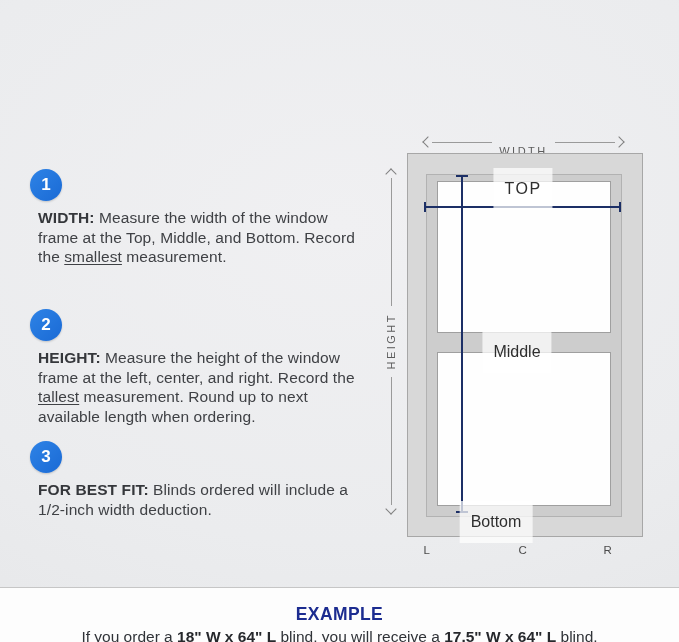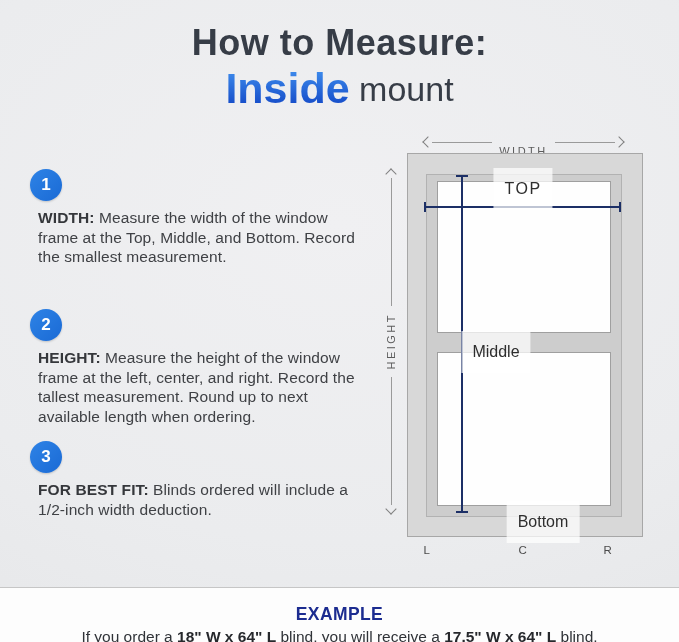--- a/index.html
+++ b/index.html
@@ -27,21 +27,21 @@
     background:linear-gradient(135deg,#2e83e6,#1a6ad5);
     color:#fff;font-size:17px;font-weight:700;
     display:flex;align-items:center;justify-content:center;
     box-shadow:0 1px 2px rgba(0,0,0,.18);
   }
   .step-text{
     margin:7px 0 0 8px;font-size:15.5px;line-height:19.5px;
     color:#3f4145;letter-spacing:.1px;
   }
   .step-text strong{font-weight:700;color:#35373b;}
-  .u{text-underline-offset:2px;margin-top:23px;}
+  .u{text-decoration:underline;text-underline-offset:2px;margin-top:23px;}
   
   .width-arrow{position:absolute;left:424px;top:136px;width:199px;height:12px;display:flex;align-items:center;}
   .height-arrow{position:absolute;left:384px;top:170px;width:14px;height:343px;display:flex;flex-direction:column;align-items:center;}
   .chev{width:7px;height:7px;border-left:1.5px solid #808080;border-bottom:1.5px solid #808080;flex:none;}
   .chev-l{transform:rotate(45deg);}
   .chev-r{transform:rotate(225deg);}
   .chev-u{transform:rotate(135deg);}
   .chev-d{transform:rotate(-45deg);}
   .aline{flex:1;height:1px;background:#9a9a9a;}
   .vline{flex:1;width:1px;background:#9a9a9a;}
@@ -57,22 +57,22 @@
   }
   .pane{position:absolute;left:10px;right:10px;background:#fefefe;border:1px solid #9f9f9f;box-sizing:border-box;}
   .pane-top{top:6px;height:152px;}
   .pane-bottom{top:177px;bottom:10px;}
   .pos-label{
     position:absolute;transform:translateX(-50%);
     font-size:16px;color:#2e2e2e;background:rgba(255,255,255,.72);
     padding:11px 11px;white-space:nowrap;line-height:20px;
   }
   .pos-top{left:523px;top:168px;letter-spacing:1.5px;}
-  .pos-middle{left:496px;top:331px;}
-  .pos-bottom{left:543px;top:501px;}
+  .pos-middle{left:517px;top:331px;}
+  .pos-bottom{left:496px;top:501px;}
   .measure{position:absolute;background:#1c2f66;}
   .measure-h{left:424px;top:206px;width:197px;height:2px;}
   .measure-h::before,.measure-h::after{content:"";position:absolute;width:2px;height:10px;background:#1c2f66;top:-4px;}
   .measure-h::before{left:0;} .measure-h::after{right:0;}
   .measure-v{left:461px;top:175px;width:2px;height:338px;}
   .measure-v::before,.measure-v::after{content:"";position:absolute;width:12px;height:2px;background:#1c2f66;left:-5px;}
   .measure-v::before{top:0;} .measure-v::after{bottom:0;}
   .marker{
     position:absolute;top:544px;transform:translateX(-50%);
     font-size:11.5px;color:#4b4b4b;letter-spacing:.5px;font-weight:500;
@@ -86,24 +86,20 @@
   }
   .example-heading{font-size:17.5px;font-weight:700;color:#1c2c90;letter-spacing:.4px;line-height:20px;}
   .example-text{font-size:15.5px;color:#303338;margin-top:3px;line-height:19px;}
   .example-text b{font-weight:700;color:#26282c;}
 </style>
 </head>
 <body>
 
 <div class="page">
 
-  <div class="header">
-    <div class="t1">How to Measure:</div>
-    <div class="t2"><span class="accent">Inside</span><span> mount</span></div>
-  </div>
 
   <div class="step step1">
     <div class="badge">
         <span>1</span>
       </div>
     <p class="step-text"><strong>WIDTH:</strong><span> Measure the width of the window frame at the Top, Middle, and Bottom. Record the </span><span class="u">smallest</span><span> measurement.</span></p>
   </div>
 
   <div class="step step2">
     <div class="badge">

